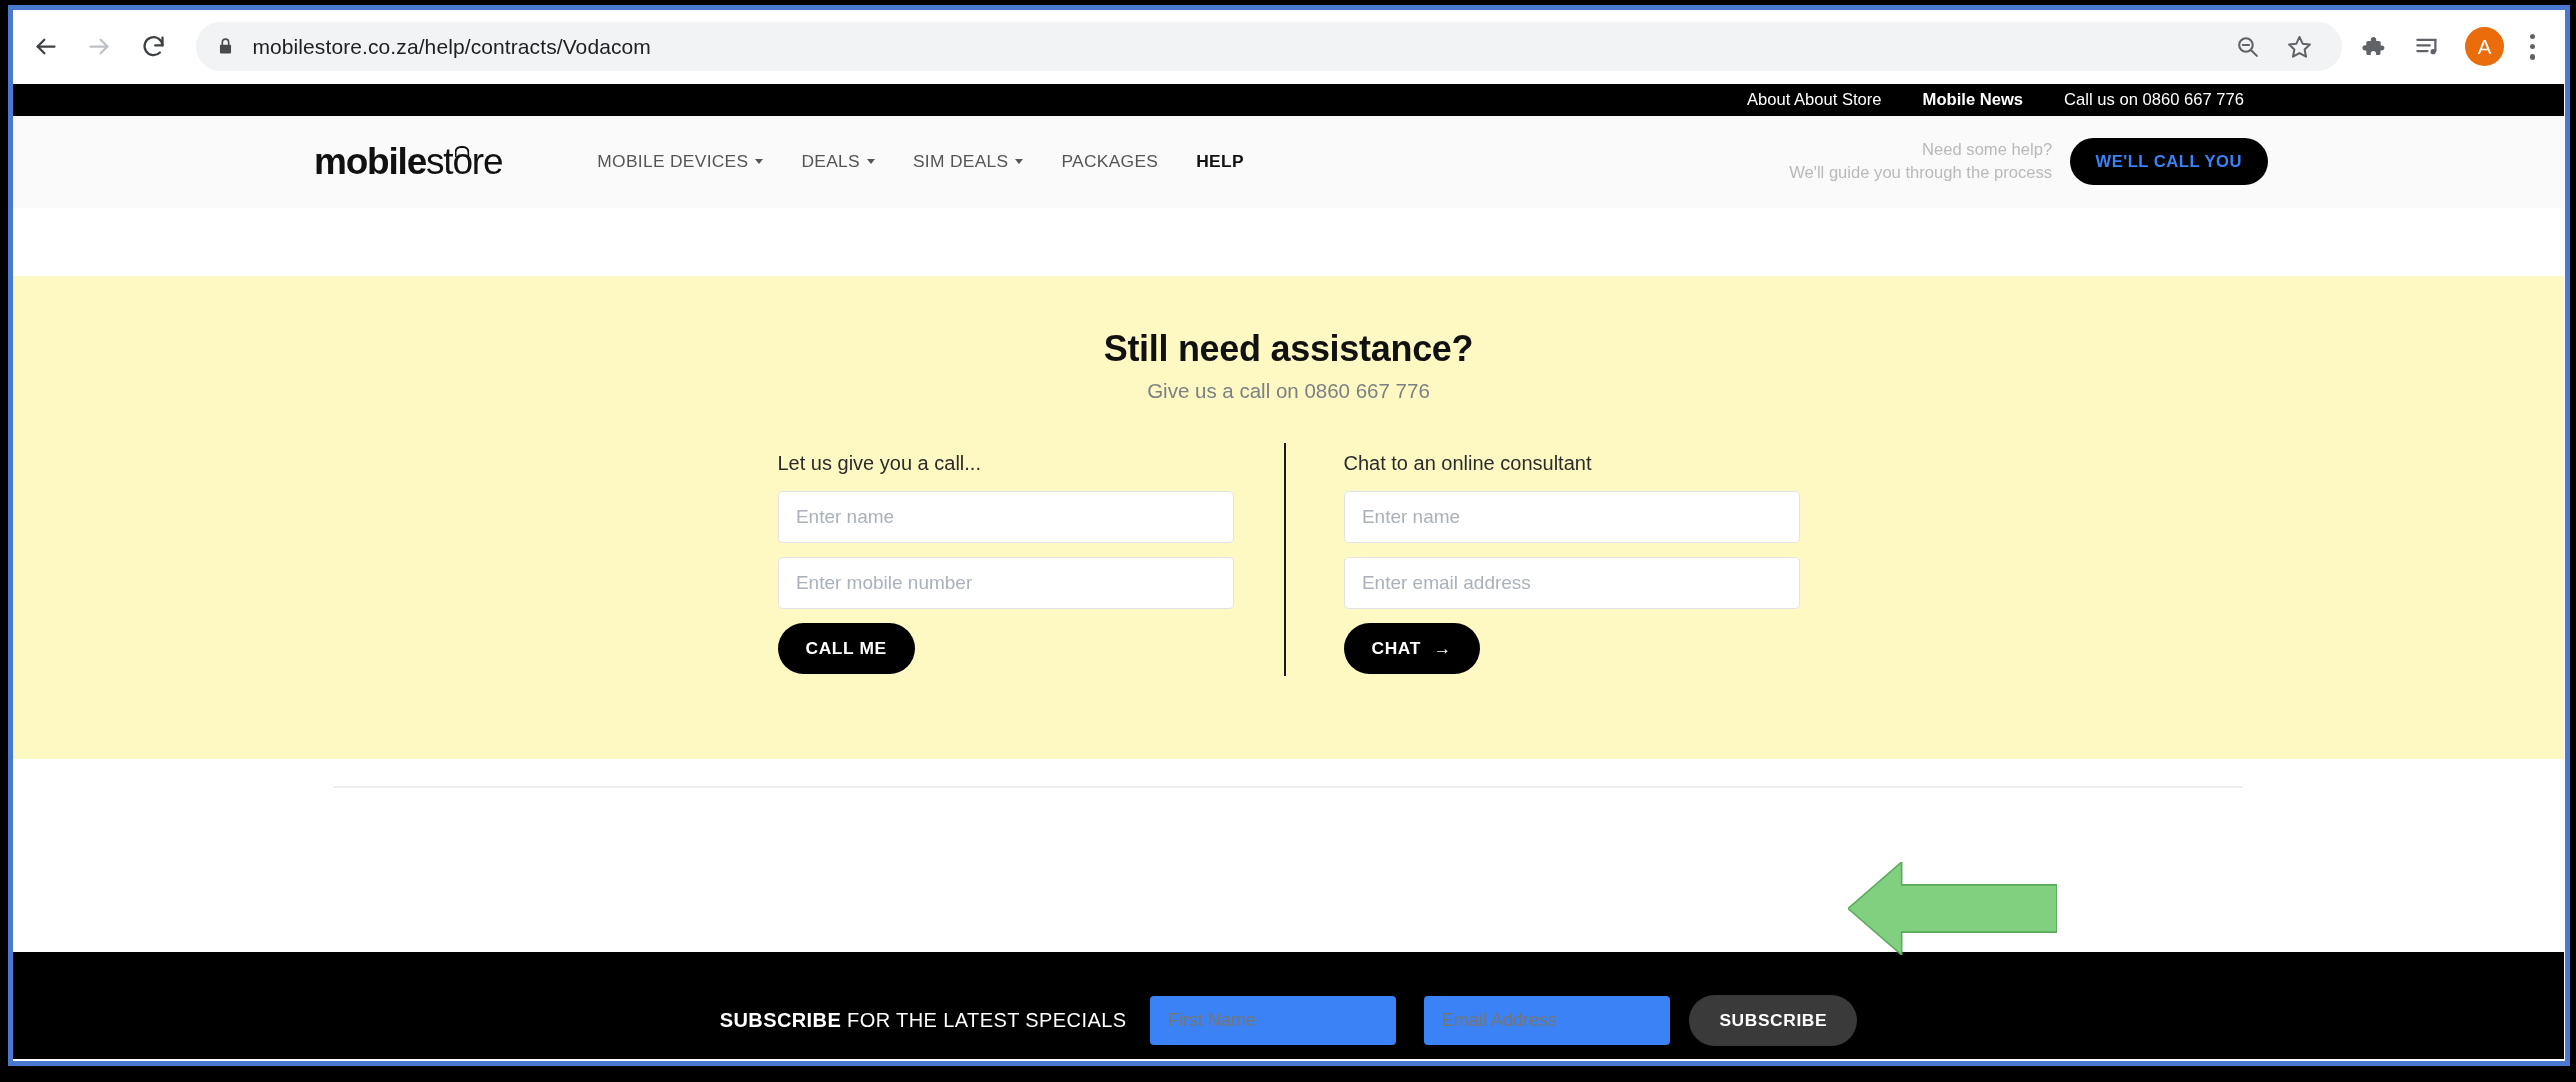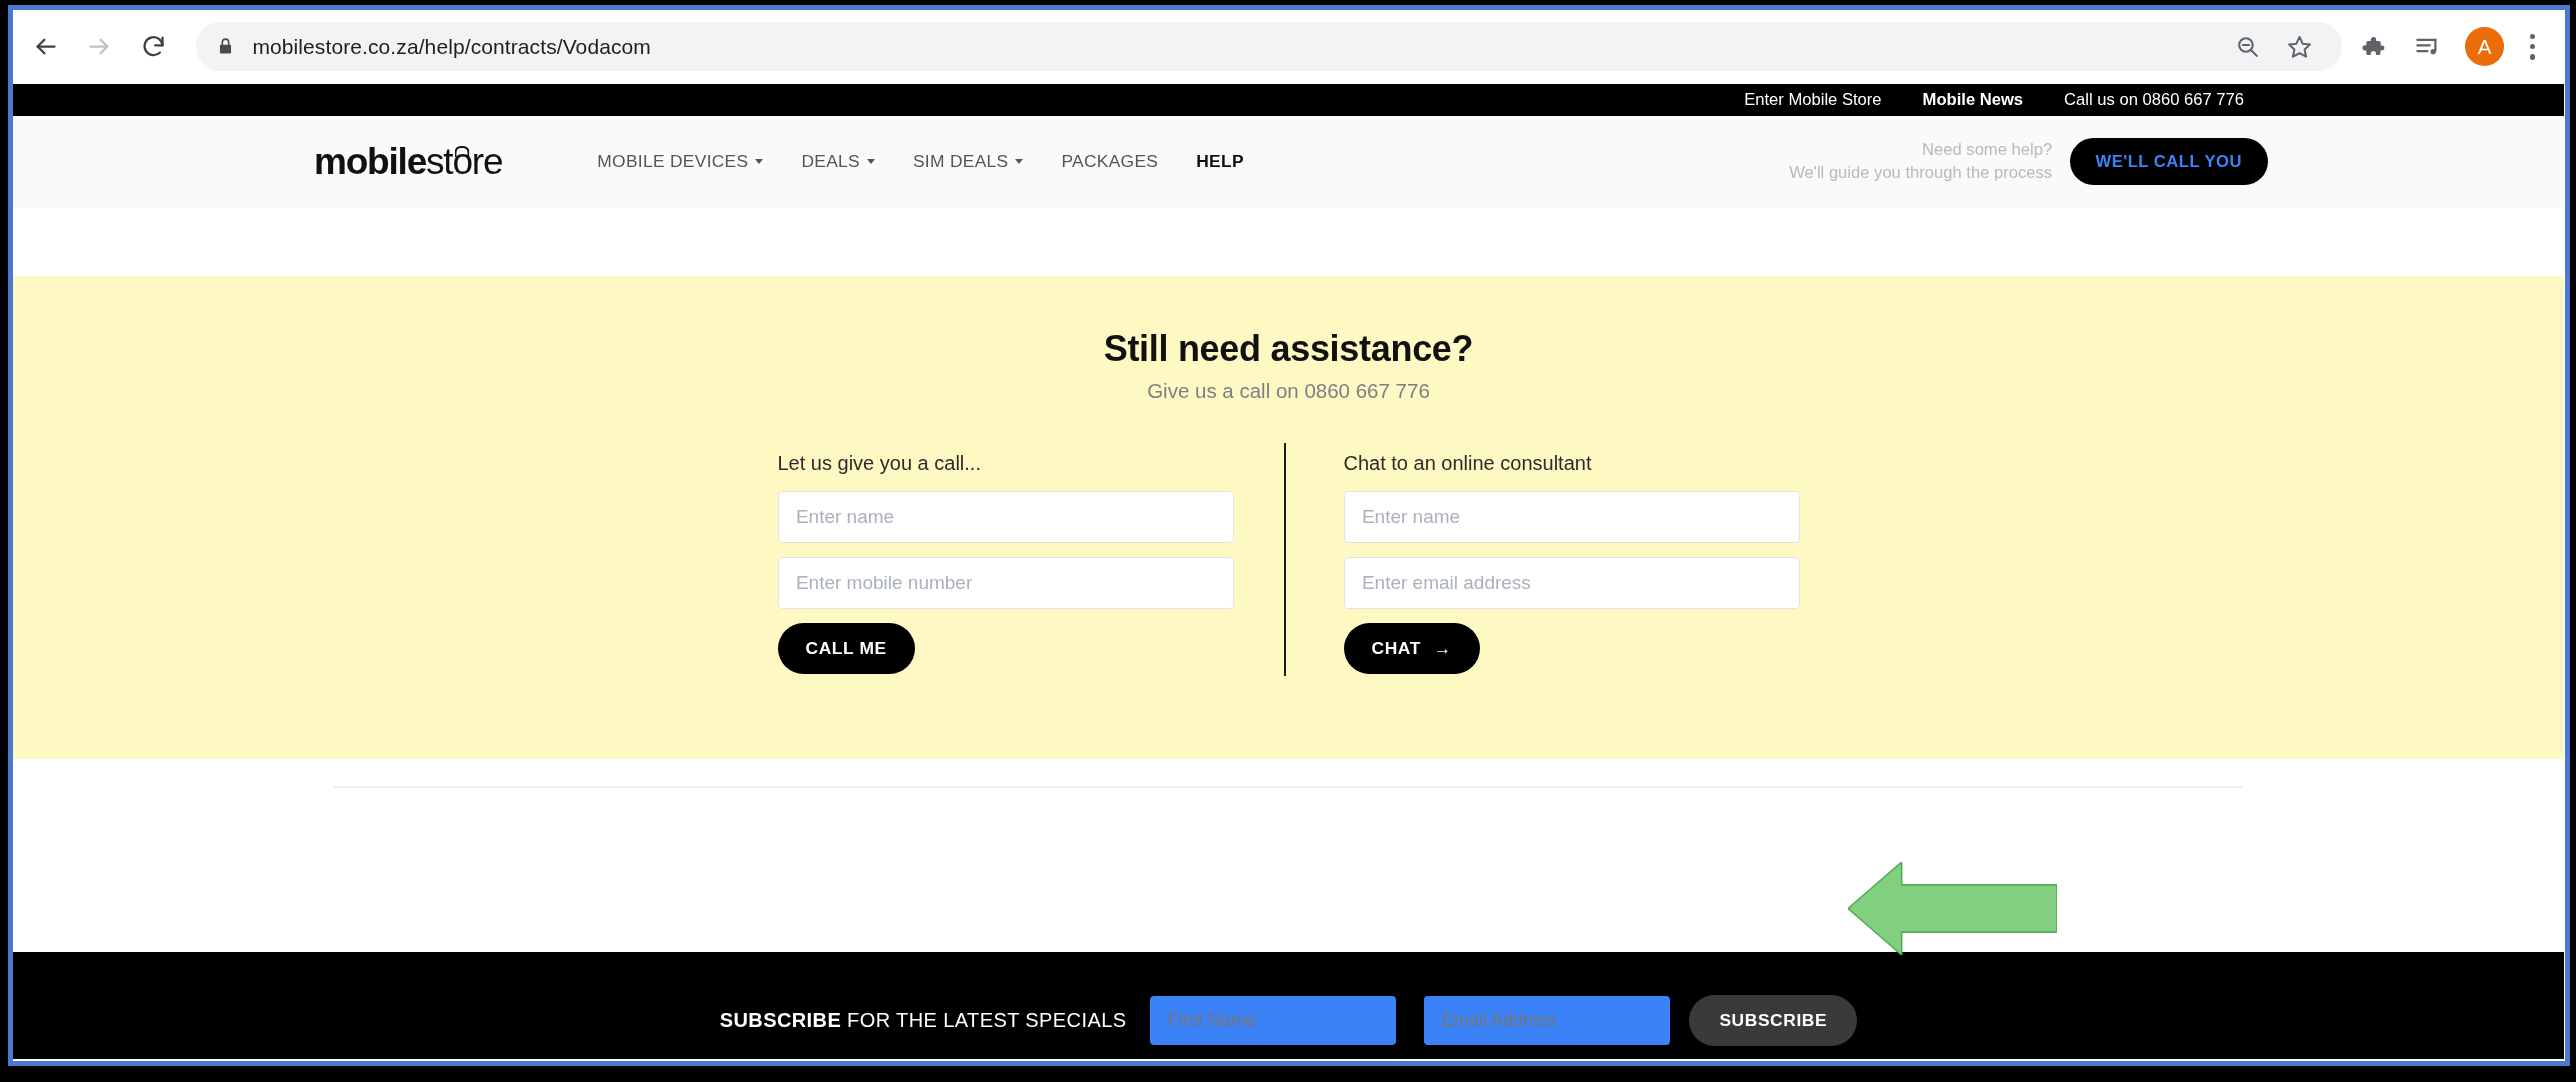--- a/index.html
+++ b/index.html
@@ -372,21 +372,21 @@
         <i></i>
             <i></i>
             <i></i>
       </span>
     </div>
   </div>
 
   <div id="page">
 
     <div id="utility-bar">
-      <a href="#">Enter Mobile Store</a>
+      <a href="#">About About Store</a>
       <a href="#" class="bold">Mobile News</a>
       <a href="#">Call us on 0860 667 776</a>
     </div>
 
     <div id="site-header">
       <div id="logo">
         <span class="b">mobile</span><span class="l">st</span><span class="l ring">o</span><span class="l">re</span>
       </div>
 
       <div id="main-nav">

